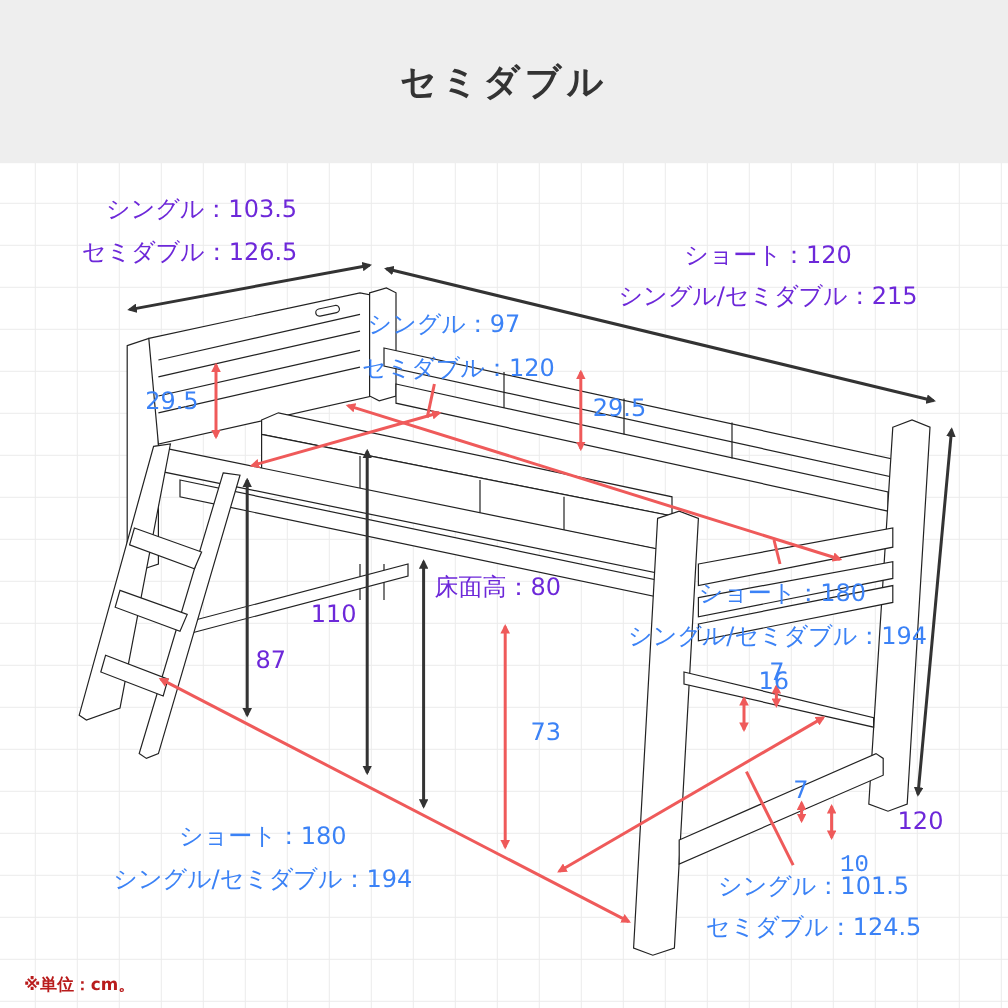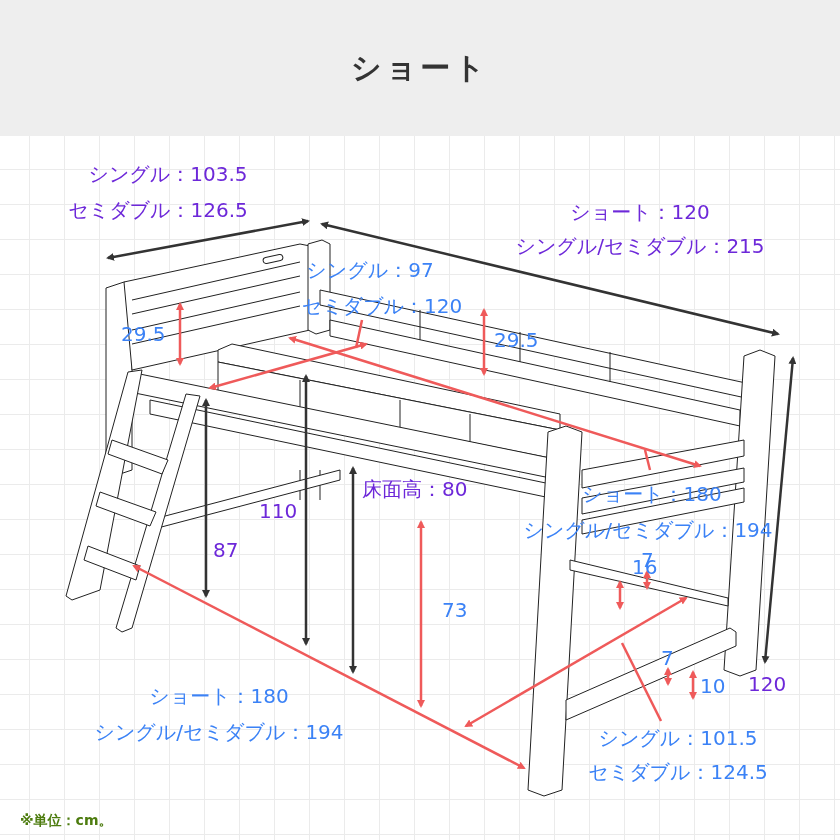--- a/index.html
+++ b/index.html
@@ -16,27 +16,27 @@
   .header {
     position:absolute; left:0; top:0; width:840px; height:136px;
     background:#eeeeee; display:flex; align-items:center; justify-content:center;
   }
   .title { font-size:30px; font-weight:bold; color:#333333; letter-spacing:4px; }
   .diagram { position:absolute; left:0; top:0; width:840px; height:840px; }
   .lbl { position:absolute; font-size:20px; line-height:24px; white-space:nowrap; }
   .dark { color:#6d28d9; }
   .red { color:#3b82f6; }
   .center { transform:translateX(-50%); text-align:center; }
-  .note { position:absolute; left:20px; top:812px; font-size:14px; font-weight:bold; color:#4d7c0f; }
+  .note { position:absolute; left:20px; top:812px; font-size:14px; font-weight:bold; color:#b91c1c; }
 </style>
 </head>
 <body>
 
 <div class="header">
-  <div class="title">ショート</div>
+  <div class="title">セミダブル</div>
 </div>
 
 <svg class="diagram" viewBox="0 0 840 840" xmlns="http://www.w3.org/2000/svg">
   <defs>
     <marker id="ad" markerWidth="8" markerHeight="8" refX="6" refY="4" orient="auto-start-reverse" markerUnits="userSpaceOnUse">
       <path d="M0,0 L8,4 L0,8 Z" fill="#333333"></path>
     </marker>
     <marker id="ar" markerWidth="8" markerHeight="8" refX="6" refY="4" orient="auto-start-reverse" markerUnits="userSpaceOnUse">
       <path d="M0,0 L8,4 L0,8 Z" fill="#ef5a5a"></path>
     </marker>
@@ -131,19 +131,19 @@
 <div class="lbl red center" style="left:370px; top:258px;">シングル：97</div>
 <div class="lbl red center" style="left:382px; top:294px;">セミダブル：120</div>
 <div class="lbl red" style="left:121px; top:322px;">29.5</div>
 <div class="lbl red" style="left:494px; top:328px;">29.5</div>
 <div class="lbl red center" style="left:652px; top:482px;">ショート：180</div>
 <div class="lbl red center" style="left:648px; top:518px;">シングル/セミダブル：194</div>
 <div class="lbl red" style="left:641px; top:548px;">7</div>
 <div class="lbl red" style="left:588px; top:555px;margin-left:44px;">16</div>
 <div class="lbl red" style="left:442px; top:598px;">73</div>
 <div class="lbl red" style="left:661px; top:646px;">7</div>
-<div class="lbl red" style="left:700px; top:674px;">10</div>
+<div class="lbl red" style="left:700px; top:710px;font-family:Liberation Mono, monospace;">10</div>
 <div class="lbl red center" style="left:219px; top:684px;">ショート：180</div>
 <div class="lbl red center" style="left:219px; top:720px;">シングル/セミダブル：194</div>
 <div class="lbl red center" style="left:678px; top:726px;">シングル：101.5</div>
 <div class="lbl red center" style="left:678px; top:760px;">セミダブル：124.5</div>
 
 <div class="note">※単位：cm。</div>
 
 </body></html>

